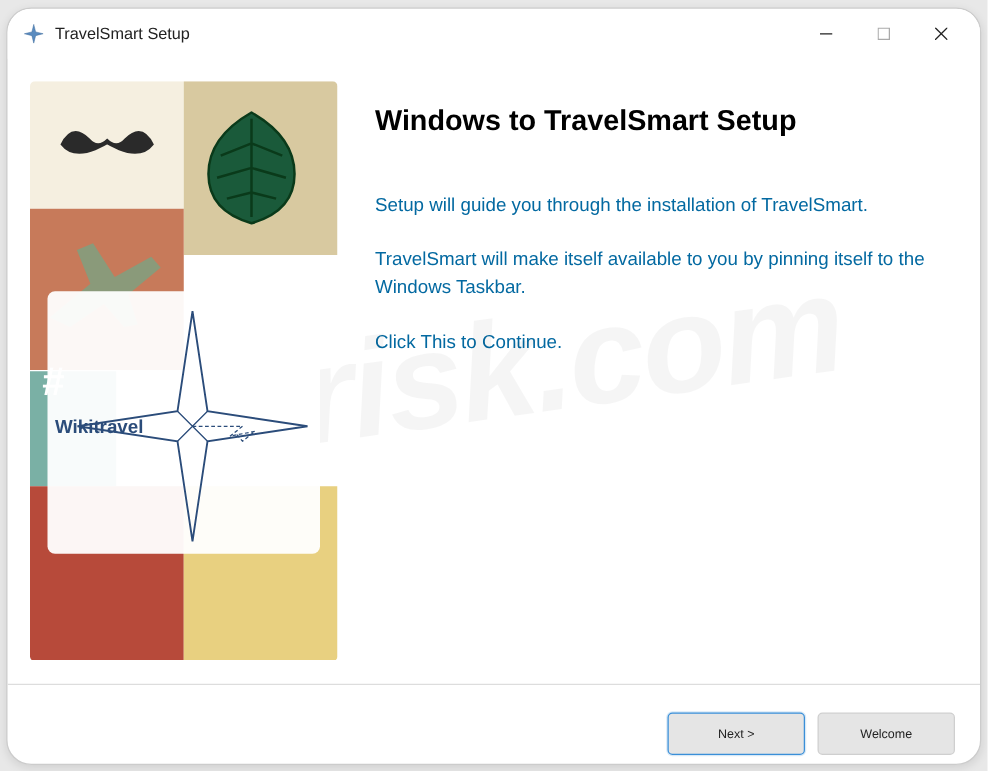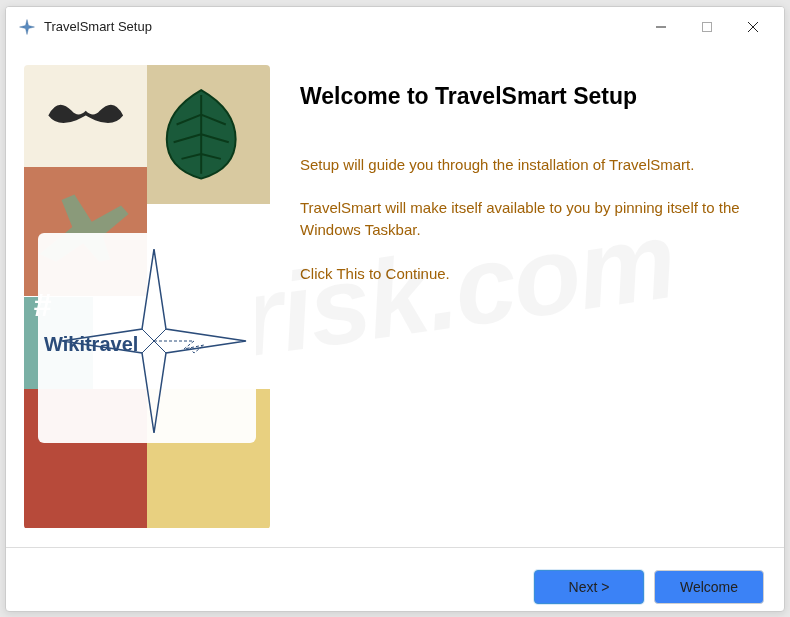--- a/index.html
+++ b/index.html
@@ -14,21 +14,21 @@
       align-items: center;
       justify-content: center;
       width: 790px;
       height: 617px;
     }
     .window {
       width: 780px;
       height: 606px;
       background: #ffffff;
       border: 1px solid #cccccc;
-      border-radius: 4px;
+      border-radius: 20px;
       display: flex;
       flex-direction: column;
       overflow: hidden;
       box-shadow: 0 2px 8px rgba(0,0,0,0.1);
     }
     .titlebar {
       height: 40px;
       display: flex;
       align-items: center;
       padding: 0 8px 0 12px;
@@ -113,21 +113,21 @@
       background: rgba(255,255,255,0.95);
       border-radius: 6px;
       display: flex;
       align-items: center;
       justify-content: center;
     }
     .wikitravel-label {
       position: absolute;
       left: 20px;
       top: 268px;
-      font-size: 20px;
+      font-size: 15px;
       font-weight: bold;
       color: #2b4c7a;
       z-index: 10;
     }
     .star-shape {
       position: absolute;
       left: 30px;
       top: 176px;
       width: 200px;
       height: 200px;
@@ -140,40 +140,40 @@
       flex-direction: column;
     }
     .heading {
       font-size: 23px;
       font-weight: bold;
       color: #000;
       margin-bottom: 44px;
     }
     .body-text {
       font-size: 15px;
-      color: #a16207;
+      color: #0369a1;
       line-height: 1.45;
       margin-bottom: 22px;
     }
     .footer {
       height: 64px;
       border-top: 1px solid #ddd;
       display: flex;
       align-items: center;
       justify-content: flex-end;
       padding: 0 20px;
       gap: 10px;
     }
     .btn {
       min-width: 110px;
       height: 34px;
       border: 1px solid #cfcfcf;
-      background: #3b82f6;
+      background: #e5e5e5;
       border-radius: 4px;
-      font-size: 14px;
+      font-size: 10px;
       color: #222;
       cursor: pointer;
       display: flex;
       align-items: center;
       justify-content: center;
       padding: 0 18px;
       margin-top: 16px;
     }
     .btn.primary {
       border: 1px solid #3a8fd8;
@@ -249,21 +249,21 @@
       <div class="white-card"></div>
       <svg class="star-shape" viewBox="0 0 200 200">
         <path d="M100 8 L112 88 L192 100 L112 112 L100 192 L88 112 L8 100 L88 88 Z" fill="none" stroke="#2b4c7a" stroke-width="1.5"></path>
         <path d="M100 100 L140 100 L130 108 L150 104 L140 112 L135 106" fill="none" stroke="#2b4c7a" stroke-width="1" stroke-dasharray="3,2"></path>
         <path d="M88 88 Q96 96 100 100 M112 88 Q104 96 100 100 M88 112 Q96 104 100 100 M112 112 Q104 104 100 100" fill="none" stroke="#2b4c7a" stroke-width="1"></path>
       </svg>
       <div class="wikitravel-label">Wikitravel</div>
     </div>
 
     <div class="main">
-      <div class="heading">Welcome to TravelSmart Setup</div>
+      <div class="heading">Windows to TravelSmart Setup</div>
       <div class="body-text">Setup will guide you through the installation of TravelSmart.</div>
       <div class="body-text">TravelSmart will make itself available to you by pinning itself to the Windows Taskbar.</div>
       <div class="body-text">Click This to Continue.</div>
     </div>
   </div>
 
   <div class="footer">
     <button class="btn primary">Next &gt;</button>
     <button class="btn">Welcome</button>
   </div>

